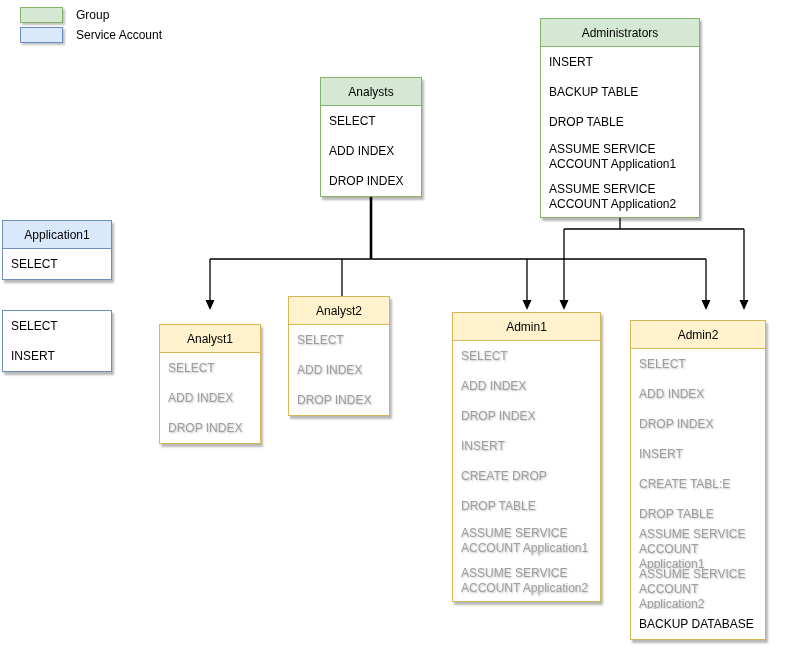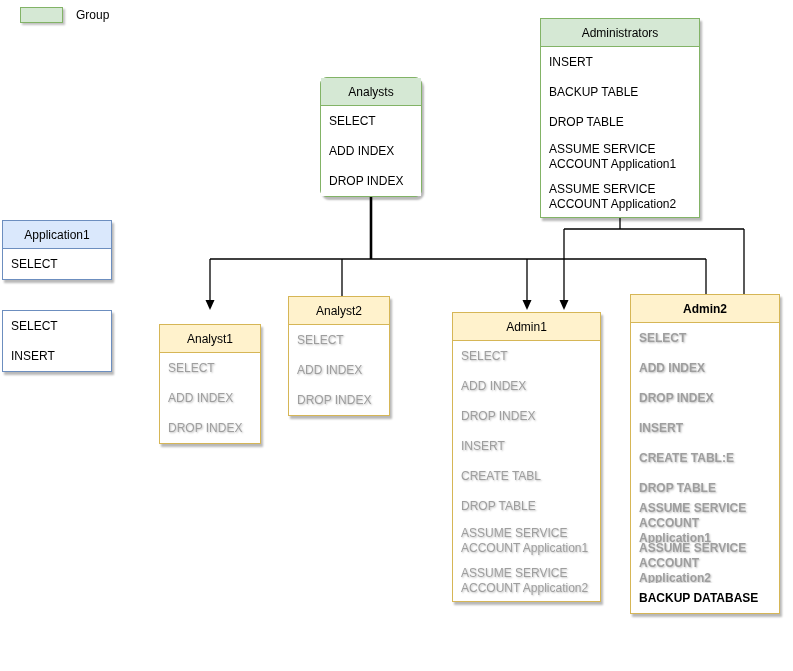--- a/index.html
+++ b/index.html
@@ -105,23 +105,27 @@
       <polygon points="559.5,300 568.5,300 564,310"></polygon>
       <polygon points="739.5,300 748.5,300 744,310"></polygon>
     </g>
   </svg>
 
   <div class="legend">
     <div class="legend-row">
       <div class="swatch" style="background:#d5e8d4;border-color:#82b366;"></div>
       <span class="legend-label">Group</span>
     </div>
-  </div>
-
-  <div class="node g" style="left:320px;top:77px;width:102px;border-radius:7px;">
+    <div class="legend-row">
+      <div class="swatch" style="background:#dae8fc;border-color:#6c8ebf;"></div>
+      <span class="legend-label">Service Account</span>
+    </div>
+  </div>
+
+  <div class="node g" style="left:320px;top:77px;width:102px;">
     <div class="hd">Analysts</div>
     <div class="bd">
       <div class="item">SELECT</div>
       <div class="item">ADD INDEX</div>
       <div class="item">DROP INDEX</div>
     </div>
   </div>
 
   <div class="node g" style="left:540px;top:18px;width:160px;">
     <div class="hd">Administrators</div>
@@ -166,28 +170,28 @@
     </div>
   </div>
 
   <div class="node u" style="left:452px;top:312px;width:149px;">
     <div class="hd">Admin1</div>
     <div class="bd">
       <div class="item muted">SELECT</div>
       <div class="item muted">ADD INDEX</div>
       <div class="item muted">DROP INDEX</div>
       <div class="item muted">INSERT</div>
-      <div class="item muted">CREATE TABL</div>
+      <div class="item muted">CREATE DROP</div>
       <div class="item muted">DROP TABLE</div>
       <div class="item h2 muted">ASSUME SERVICE ACCOUNT Application1</div>
       <div class="item h2 muted">ASSUME SERVICE ACCOUNT Application2</div>
     </div>
   </div>
 
-  <div class="node u" style="left:630px;top:294px;width:150px;font-weight:bold;">
+  <div class="node u" style="left:630px;top:320px;width:136px;">
     <div class="hd">Admin2</div>
     <div class="bd">
       <div class="item muted">SELECT</div>
       <div class="item muted">ADD INDEX</div>
       <div class="item muted">DROP INDEX</div>
       <div class="item muted">INSERT</div>
       <div class="item muted">CREATE TABL:E</div>
       <div class="item muted">DROP TABLE</div>
       <div class="item h2 muted">ASSUME SERVICE ACCOUNT Application1</div>
       <div class="item h2 muted">ASSUME SERVICE ACCOUNT Application2</div>

